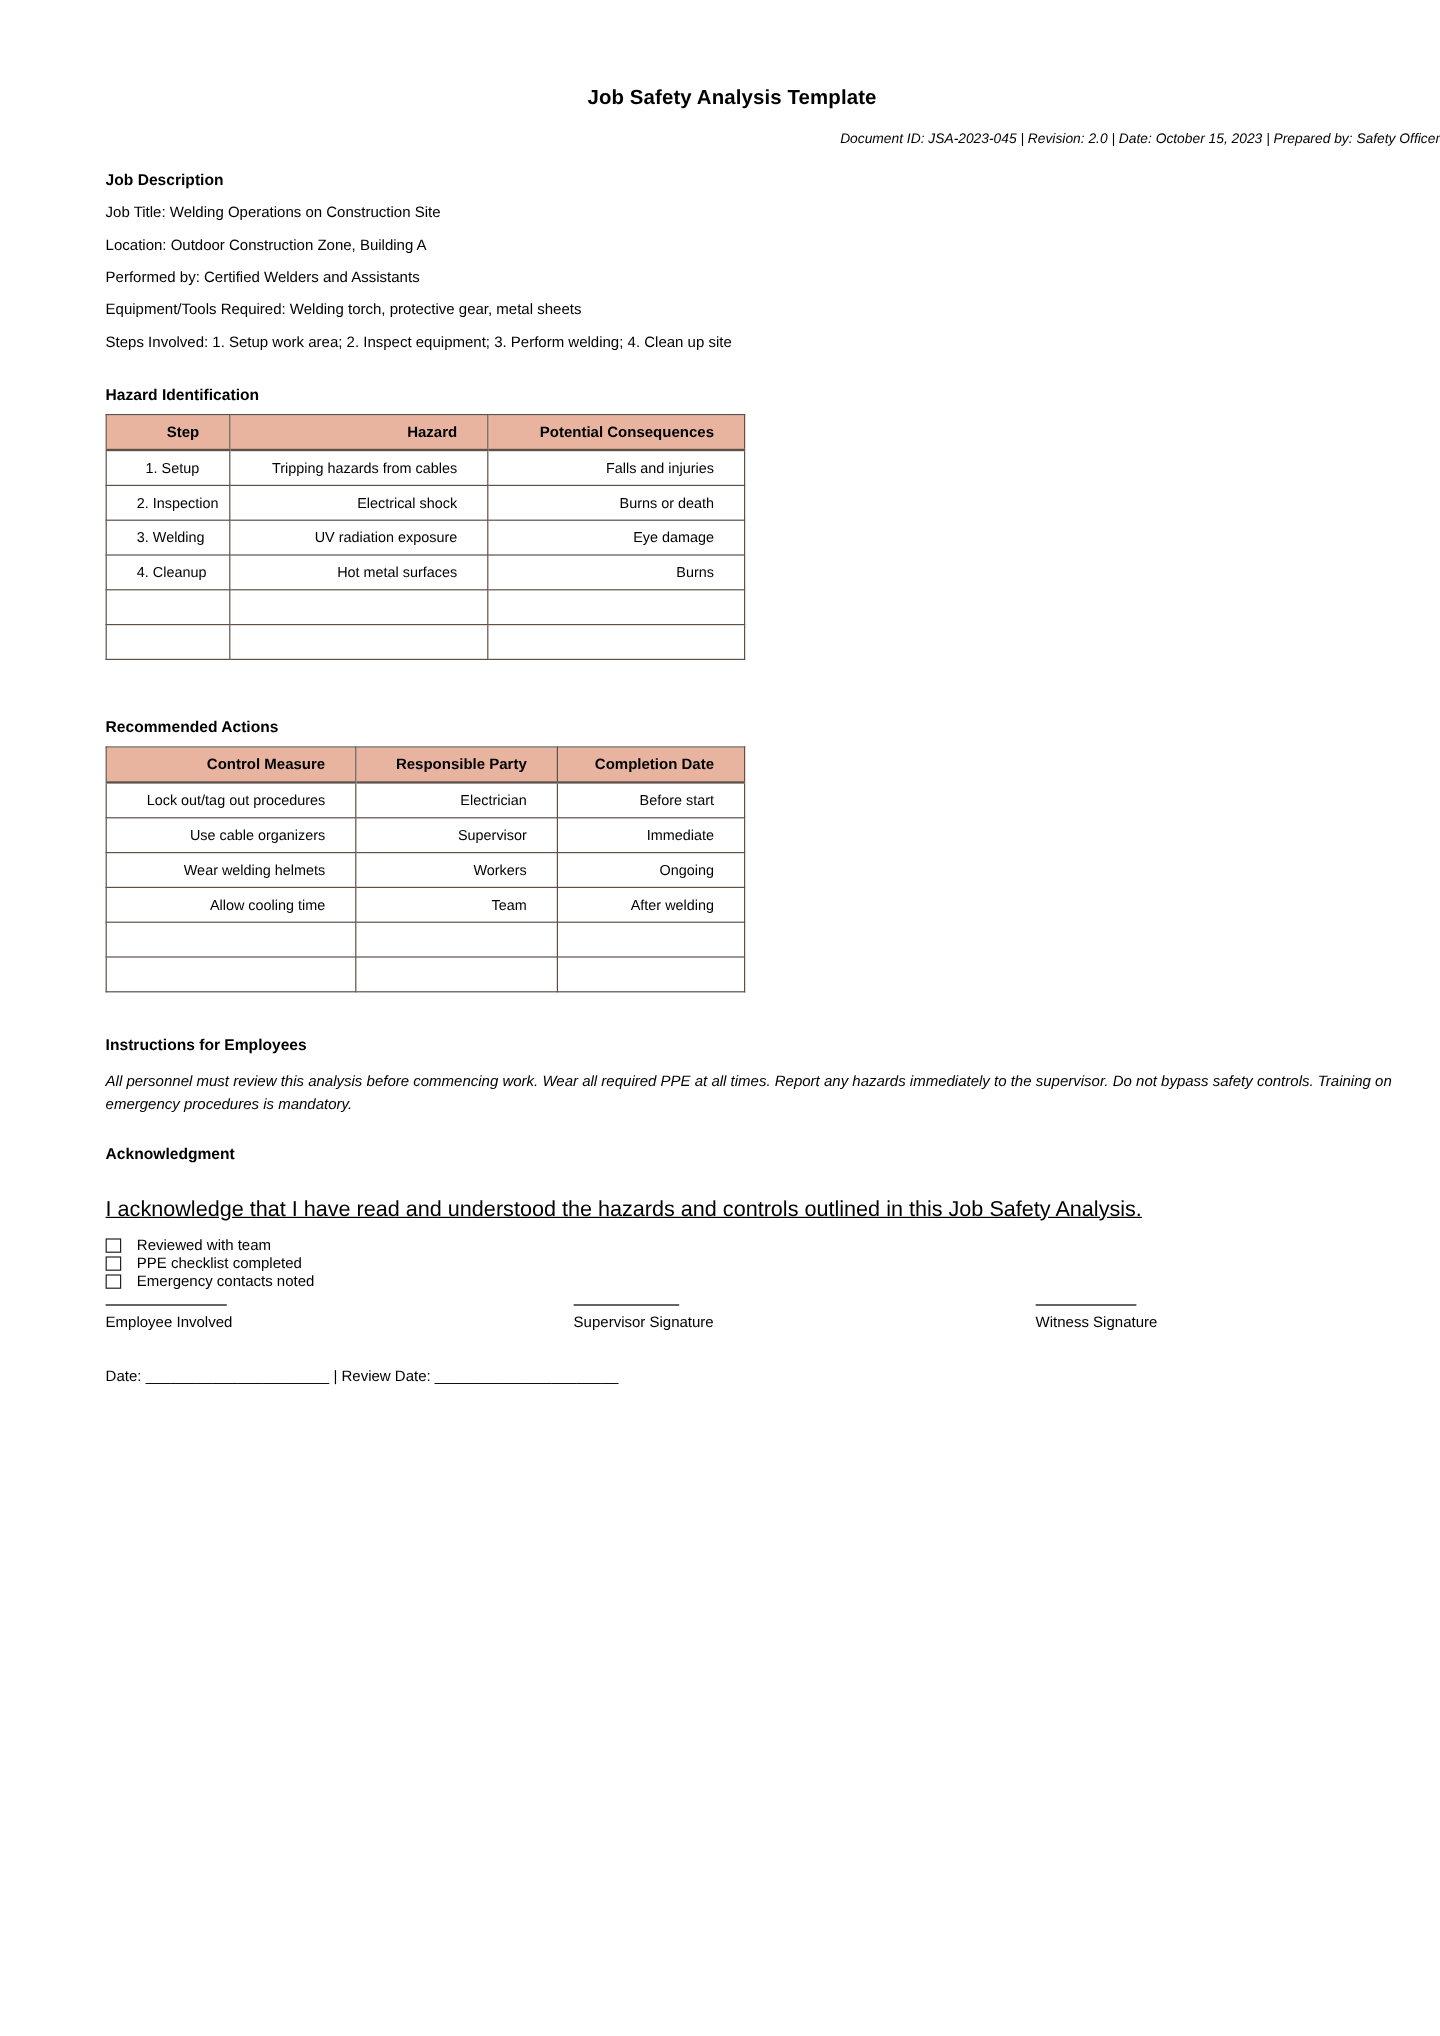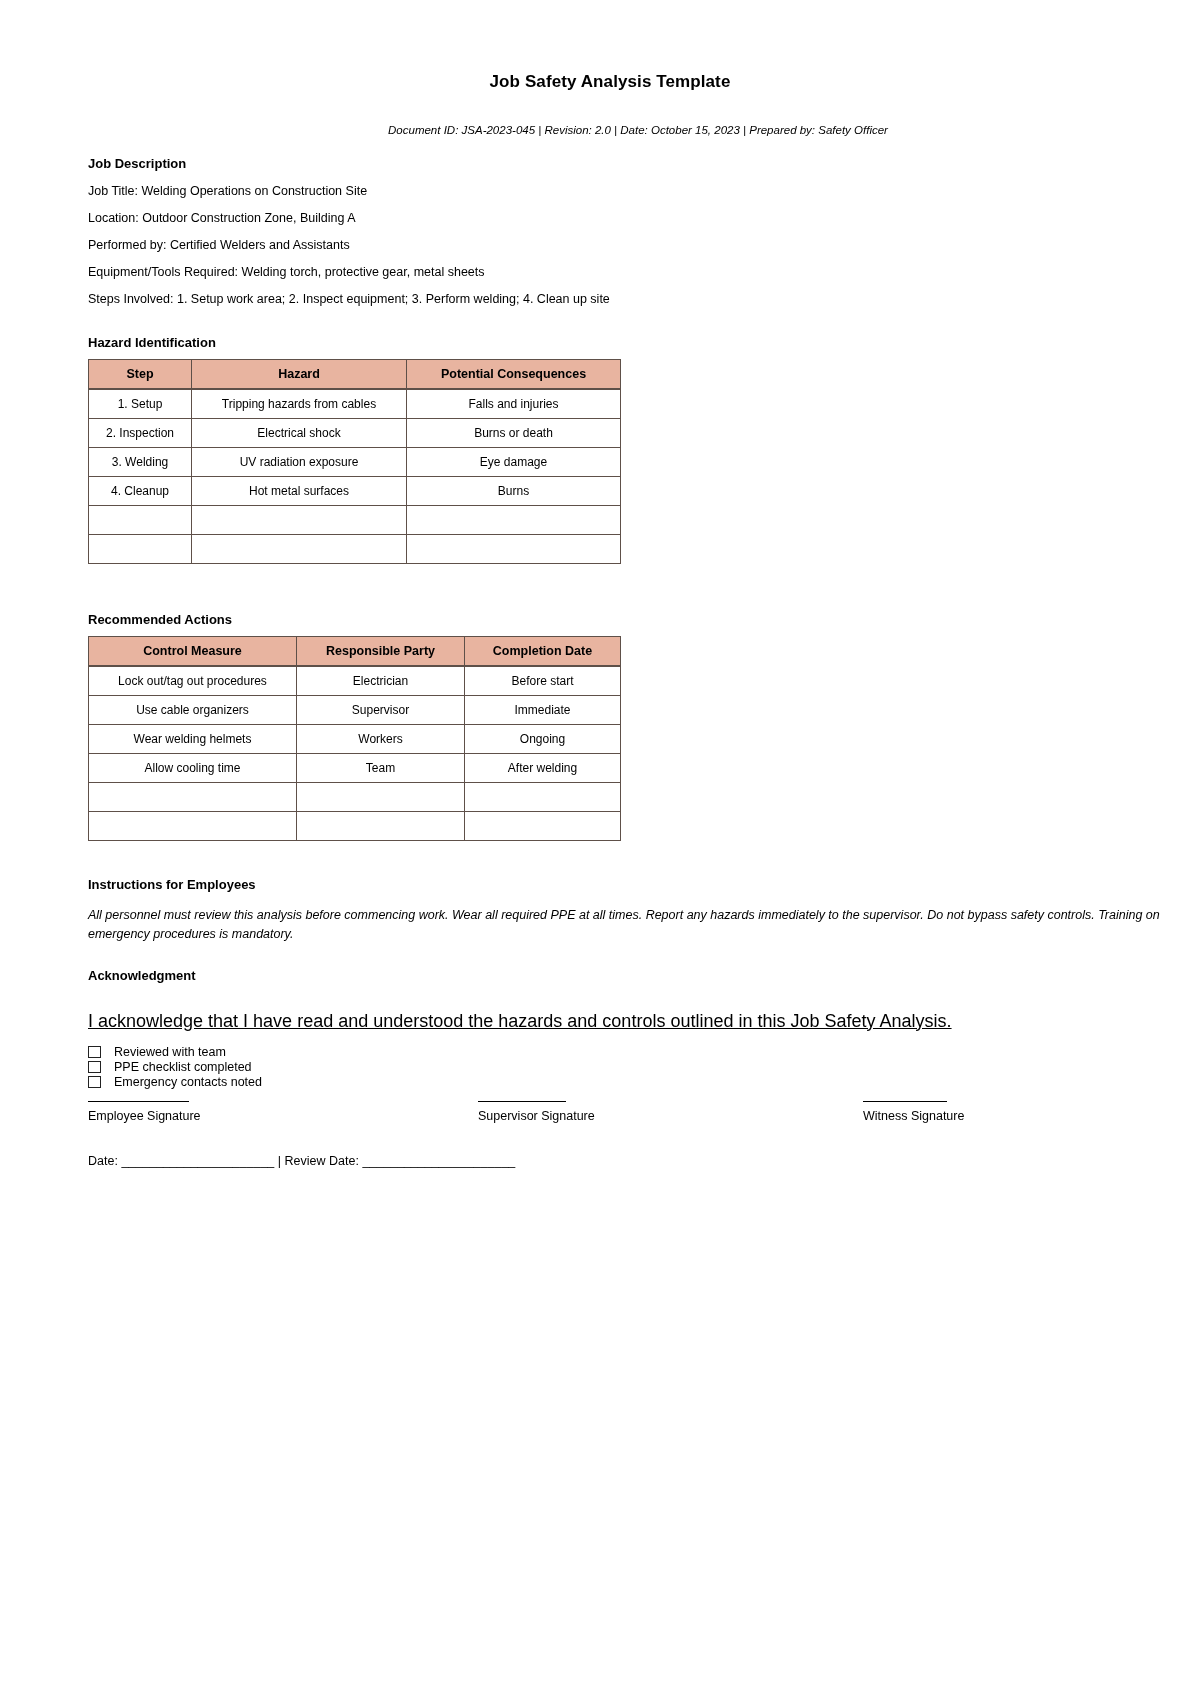--- a/index.html
+++ b/index.html
@@ -28,25 +28,25 @@
   .doc-title {
     text-align: center;
     font-size: 17px;
     font-weight: bold;
     margin: 0;
     padding-top: 72px;
     padding-right: 68px;
     letter-spacing: 0.1px;
   }
   .doc-meta {
-    text-align: center;
+    text-align: right;
     font-style: italic;
     font-size: 11.5px;
-    margin-top: 32px;
-    padding-right: 12px;
+    margin-top: 18px;
+    padding-right: 0px;
     white-space: nowrap;
     overflow: hidden;
   }
 
   
   .section-heading {
     font-size: 13px;
     font-weight: bold;
     margin: 0;
   }
@@ -78,22 +78,22 @@
     margin: 0 0 9px 0;
   }
   table.grid {
     border-collapse: collapse;
     table-layout: fixed;
     font-size: 12px;
   }
   table.grid th,
   table.grid td {
     border: 1px solid #5e5049;
-    padding: 7px 13px;
-    text-align: center;
+    padding: 7px 25px;
+    text-align: right;
     vertical-align: middle;
     height: 14px;
     white-space: nowrap;
     overflow: hidden;
   }
   table.grid thead th {
     background: #e8b4a0;
     font-weight: bold;
     font-size: 12.5px;
     border-bottom: 2px solid #5e5049;
@@ -326,21 +326,21 @@
     </div>
     <div class="check-row">
       <span class="check-box"></span>
       <span class="check-label">Emergency contacts noted</span>
     </div>
   </div>
 
   <div class="sig-row">
     <div class="sig-cell sig-employee">
       <div class="sig-line"></div>
-      <div class="sig-caption">Employee Signature</div>
+      <div class="sig-caption">Employee Involved</div>
     </div>
     <div class="sig-cell sig-supervisor">
       <div class="sig-line"></div>
       <div class="sig-caption">Supervisor Signature</div>
     </div>
     <div class="sig-cell sig-witness">
       <div class="sig-line"></div>
       <div class="sig-caption">Witness Signature</div>
     </div>
   </div>

